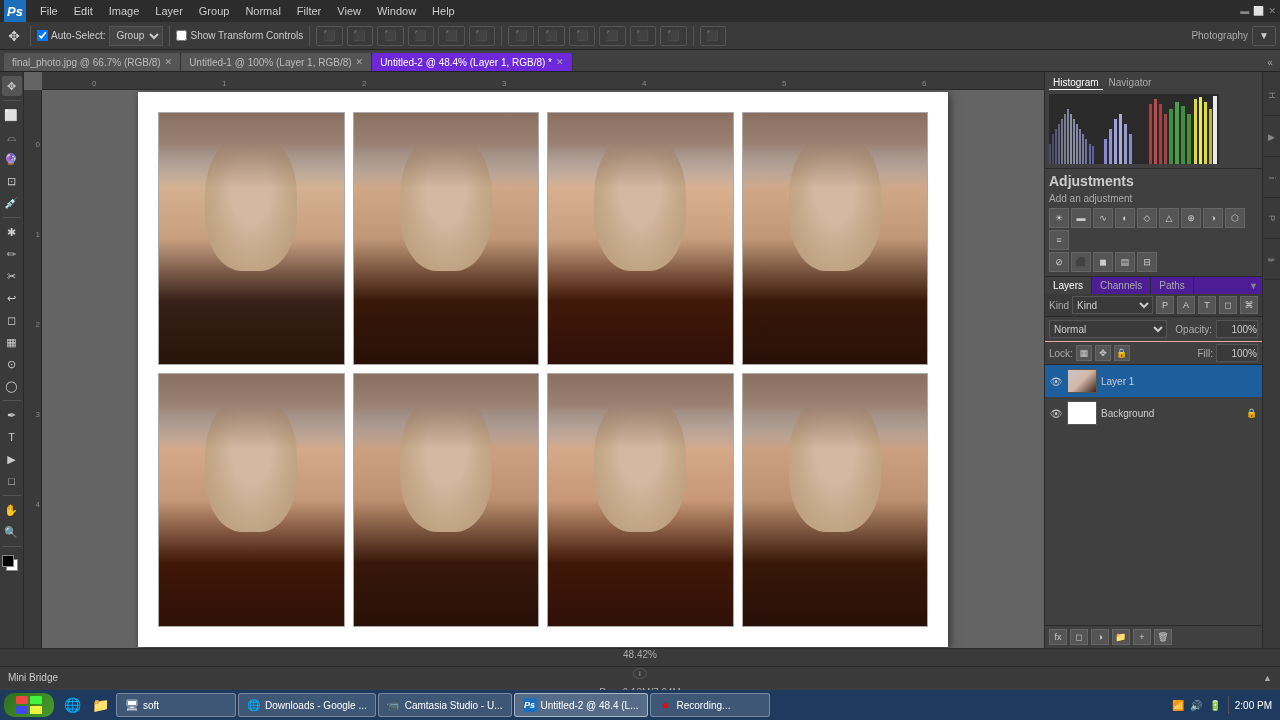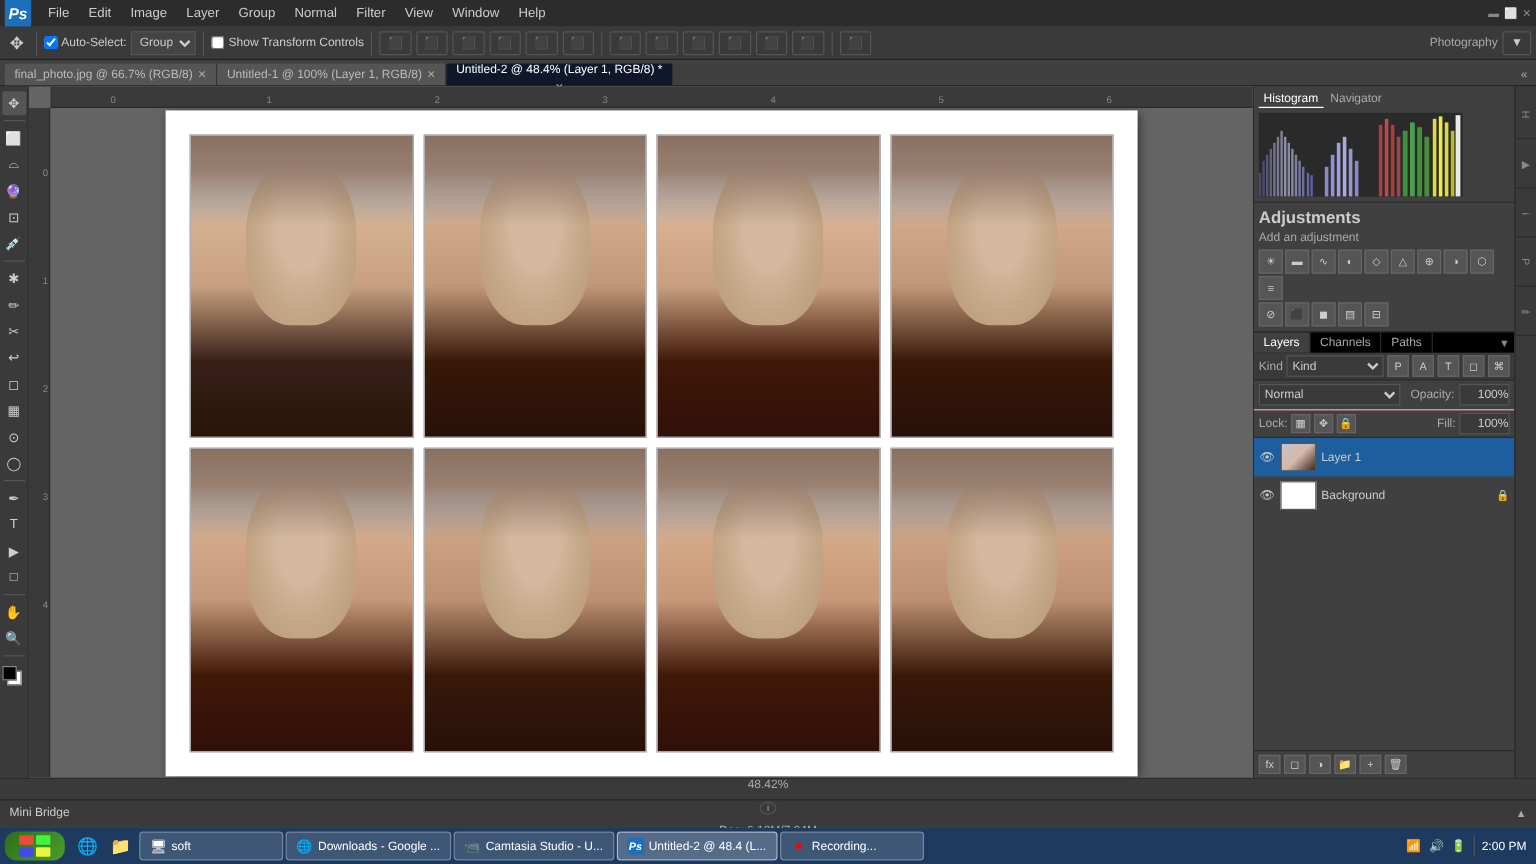--- a/index.html
+++ b/index.html
@@ -14,21 +14,21 @@
     #toolbar { display: flex; align-items: center; background: #3a3a3a; height: 28px; padding: 0 4px; border-bottom: 1px solid #222; gap: 4px; }
     .toolbar-btn { display: flex; align-items: center; justify-content: center; background: #3a3a3a; border: 1px solid #555; height: 20px; padding: 0 6px; font-size: 10px; color: #ccc; cursor: pointer; border-radius: 2px; }
     .toolbar-sep { width: 1px; height: 20px; background: #555; margin: 0 2px; }
     .toolbar-checkbox { display: flex; align-items: center; gap: 3px; font-size: 10px; color: #ccc; }
     .toolbar-checkbox input { width: 11px; height: 11px; }
     .toolbar-select { background: #444; border: 1px solid #555; color: #ccc; font-size: 10px; height: 20px; padding: 0 2px; }
 
     
     #tabbar { display: flex; align-items: flex-end; background: #404040; height: 22px; padding-left: 4px; border-bottom: 1px solid #222; }
     .tab { display: flex; align-items: center; background: #555; height: 18px; padding: 0 8px; font-size: 10px; color: #bbb; cursor: pointer; border-right: 1px solid #333; gap: 4px; border-radius: 2px 2px 0 0; }
-    .tab.active { background: #0f172a; color: #fff; flex-direction: column; }
+    .tab.active { background: #6d28d9; color: #fff; }
     .tab .tab-close { font-size: 9px; color: #aaa; cursor: pointer; }
     .collapse-btn { margin-left: auto; width: 20px; height: 18px; display: flex; align-items: center; justify-content: center; cursor: pointer; color: #aaa; font-size: 10px; }
 
     
     #main { display: flex; width: 1280px; height: calc(720px - 22px - 28px - 22px - 22px - 22px); }
 
     
     #tools-panel { width: 24px; background: #3a3a3a; border-right: 1px solid #2a2a2a; display: flex; flex-direction: column; align-items: center; padding: 4px 0; gap: 2px; }
     .tool-btn { width: 20px; height: 20px; display: flex; align-items: center; justify-content: center; cursor: pointer; color: #ccc; font-size: 11px; border-radius: 2px; }
     .tool-btn:hover, .tool-btn.active { background: #555; }
@@ -62,21 +62,21 @@
 
     
     #adjustments-panel { background: #404040; border-bottom: 1px solid #2a2a2a; padding: 4px; }
     .panel-header { font-size: 14px; color: #ccc; margin-bottom: 4px; font-weight: bold; }
     .panel-subheader { font-size: 10px; color: #aaa; margin-bottom: 4px; }
     .adj-icons { display: flex; flex-wrap: wrap; gap: 2px; }
     .adj-icon { width: 20px; height: 20px; background: #555; border: 1px solid #666; display: flex; align-items: center; justify-content: center; font-size: 9px; cursor: pointer; color: #ccc; }
 
     
     #layers-panel { flex: 1; background: #404040; display: flex; flex-direction: column; }
-    .layers-tabs { display: flex; background: #000000; align-items: center; }
+    .layers-tabs { display: flex; background: #4c1d95; align-items: center; }
     .layers-tab { font-size: 10px; color: #aaa; padding: 3px 8px; cursor: pointer; border-right: 1px solid #2a2a2a; }
     .layers-tab.active { color: #fff; background: #404040; }
     .layers-toolbar { display: flex; align-items: center; background: #3a3a3a; padding: 2px 4px; gap: 3px; border-bottom: 1px solid #2a2a2a; }
     .layers-tool { width: 18px; height: 18px; background: #555; border: 1px solid #666; display: flex; align-items: center; justify-content: center; font-size: 9px; cursor: pointer; color: #ccc; }
     .layers-blend { display: flex; align-items: center; padding: 3px 4px; gap: 4px; border-bottom: 1px solid #fca5a5; font-size: 10px; }
     .layers-blend select { background: #3a3a3a; border: 1px solid #555; color: #ccc; font-size: 10px; height: 18px; flex: 1; }
     .layers-lock { display: flex; align-items: center; padding: 2px 4px; gap: 3px; border-bottom: 1px solid #2a2a2a; font-size: 10px; }
     .lock-icon { width: 16px; height: 16px; background: #555; border: 1px solid #666; display: flex; align-items: center; justify-content: center; font-size: 9px; cursor: pointer; }
     .layer-row { display: flex; align-items: center; padding: 2px 4px; gap: 4px; cursor: pointer; height: 32px; }
     .layer-row.active { background: #1d5f9e; }

